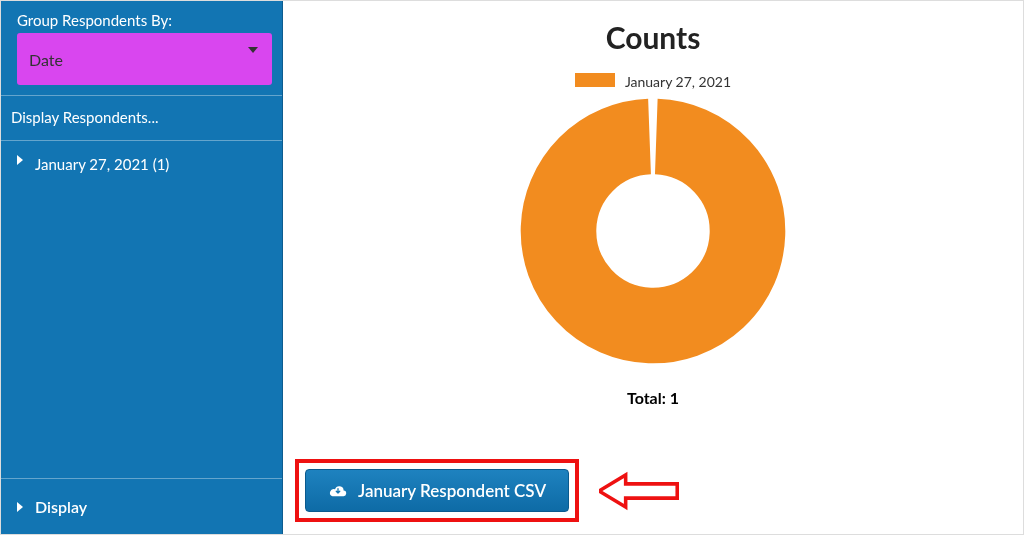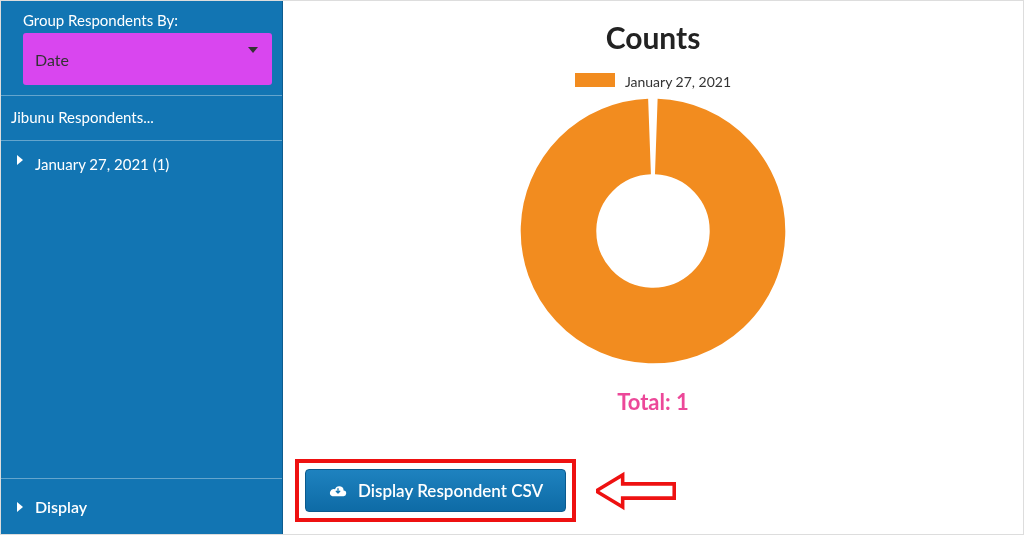--- a/index.html
+++ b/index.html
@@ -7,21 +7,21 @@
   .app { display: flex; width: 100%; height: 100%; }
 
   .sidebar {
     width: 282px;
     background: #1275b3;
     color: #fff;
     display: flex;
     flex-direction: column;
     border-right: 1px solid #0d5c8f;
   }
-  .side-top { padding: 6px 10px 10px 22px; border-bottom: 1px solid rgba(255,255,255,.35); }
+  .side-top { padding: 6px 10px 10px 16px; border-bottom: 1px solid rgba(255,255,255,.35); }
   .side-label { font-size: 15px; margin: 4px 0 4px 0; font-weight: 400; }
   .select-box {
     position: relative;
     background: #d946ef;
     color: #333;
     border-radius: 3px;
     height: 52px;
     display: flex;
     align-items: center;
     padding: 0 12px;
@@ -64,21 +64,21 @@
     position: relative;
     display: flex; flex-direction: column; align-items: center;
   }
   .chart-title { font-size: 30px; font-weight: 700; color: #222; margin-top: 18px; }
   .legend { display: flex; align-items: flex-start; margin-top: 18px; gap: 10px; font-size: 14px; color: #333; }
   .legend-swatch { width: 40px; height: 14px; background: #f28c1f; }
 
   .donut-wrap { width: 270px; height: 270px; position: relative; margin-top: 6px; }
   .donut-wrap svg { width: 100%; height: 100%; display: block; }
 
-  .total-label { font-size: 22px; font-weight: 700; color: #ec4899; margin-top: 22px; }
+  .total-label { font-size: 16px; font-weight: 700; color: #000000; margin-top: 22px; }
 
   .dl-area {
     position: absolute;
     left: 12px; bottom: 12px;
     display: flex; align-items: center; gap: 20px;
   }
   .dl-frame {
     border: 4px solid #e11;
     padding: 6px;
     display: inline-block;
@@ -107,21 +107,21 @@
 
     <div class="side-top">
       <div class="side-label">Group Respondents By:</div>
       <div class="select-box">
         <span>Date</span>
         <span class="select-caret"></span>
       </div>
     </div>
 
     <div class="side-section2" style="border-bottom:1px solid rgba(255,255,255,.35);">
-      <div class="side-label">Jibunu Respondents...</div>
+      <div class="side-label">Display Respondents...</div>
     </div>
 
     <div class="side-list">
       <div class="side-list-item">
         <span class="side-caret-right"></span>
         <span>January 27, 2021 (1)</span>
       </div>
     </div>
 
     <div class="settings-row">
@@ -149,21 +149,21 @@
 
     <div class="dl-area">
       <div class="dl-frame">
         <button class="dl-button">
           <span class="cloud-icon">
             <svg viewBox="0 0 24 20">
               <path fill="#fff" d="M19 9.5a5.5 5.5 0 0 0-10.7-1.7A4.5 4.5 0 0 0 5 16.5h13.5A3.5 3.5 0 0 0 19 9.5z"></path>
               <path fill="#1275b3" d="M12 7v5.5m0 0-2.2-2.2M12 12.5l2.2-2.2" stroke="#1275b3" stroke-width="1.6" stroke-linecap="round" stroke-linejoin="round"></path>
             </svg>
           </span>
-          <span>Display Respondent CSV</span>
+          <span>January Respondent CSV</span>
         </button>
       </div>
 
       <span class="arrow-annot">
         <svg viewBox="0 0 90 44">
           <polygon points="0,22 30,4 30,14 88,14 88,30 30,30 30,40" fill="#fff" stroke="#e11" stroke-width="4" stroke-linejoin="miter"></polygon>
         </svg>
       </span>
     </div>
   </div>

